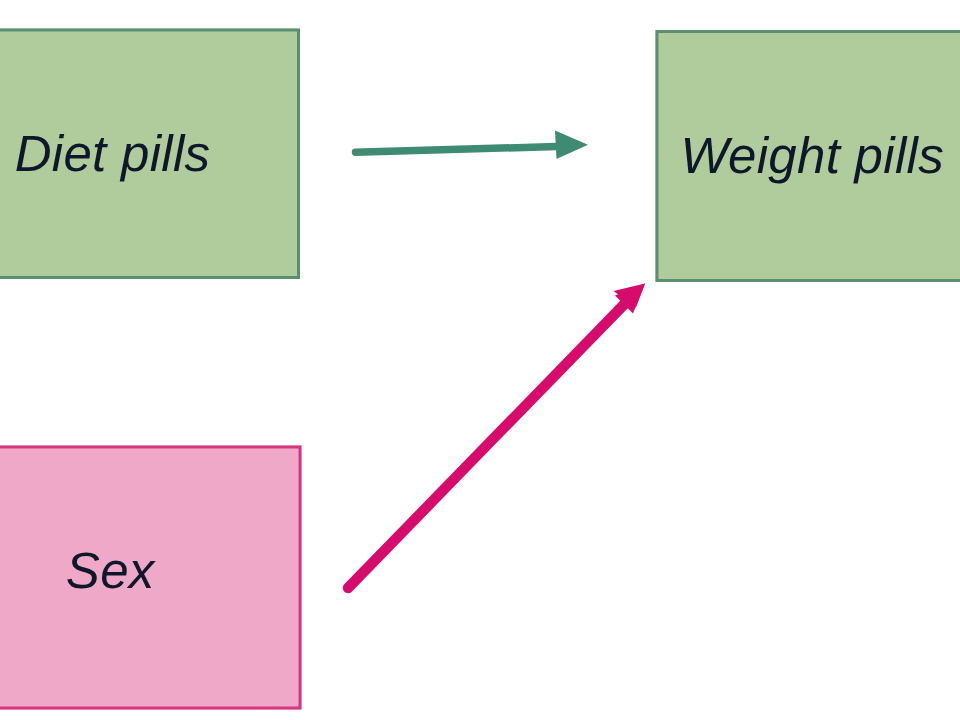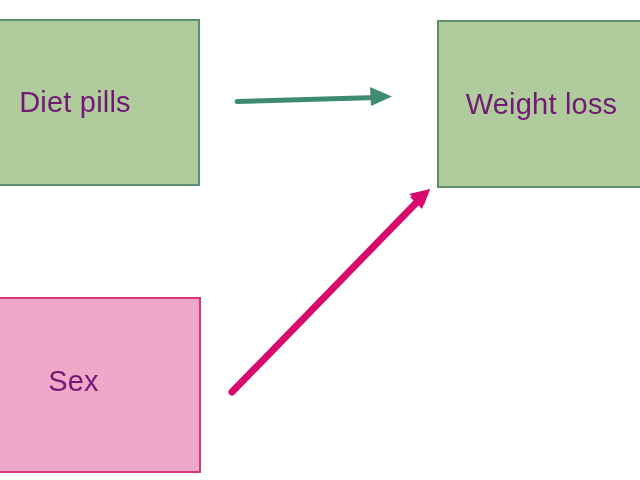--- a/index.html
+++ b/index.html
@@ -19,25 +19,26 @@
   }
   .node {
     position: absolute;
     box-sizing: border-box;
     display: flex;
     align-items: center;
     justify-content: center;
     white-space: nowrap;
   }
   .node-label {
-    font-size: 29px;
+    font-size: 34px;
     font-weight: 400;
-    color: #701a75;
+    color: #0f172a;
     letter-spacing: 0.2px;
     line-height: 1;
+    font-style: italic;
   }
   
   .node-green {
     background: #b0cc9c;
     border: 2px solid #5c8f6f;
   }
   
   .node-pink {
     background: #f0a8c8;
     border: 2px solid #d6367e;
@@ -82,21 +83,21 @@
 </head>
 <body>
 
 <div id="canvas">
 
   <div class="node node-green" id="diet-pills-node">
     <span class="node-label">Diet pills</span>
   </div>
 
   <div class="node node-green" id="weight-loss-node">
-    <span class="node-label">Weight loss</span>
+    <span class="node-label">Weight pills</span>
   </div>
 
   <div class="node node-pink" id="sex-node">
     <span class="node-label">Sex</span>
   </div>
 
   <svg class="edge-layer" viewBox="0 0 640 480">
 
     <g>
       <line x1="237" y1="101.5" x2="377" y2="97.5" stroke="#3f8a72" stroke-width="5" stroke-linecap="round"></line>

